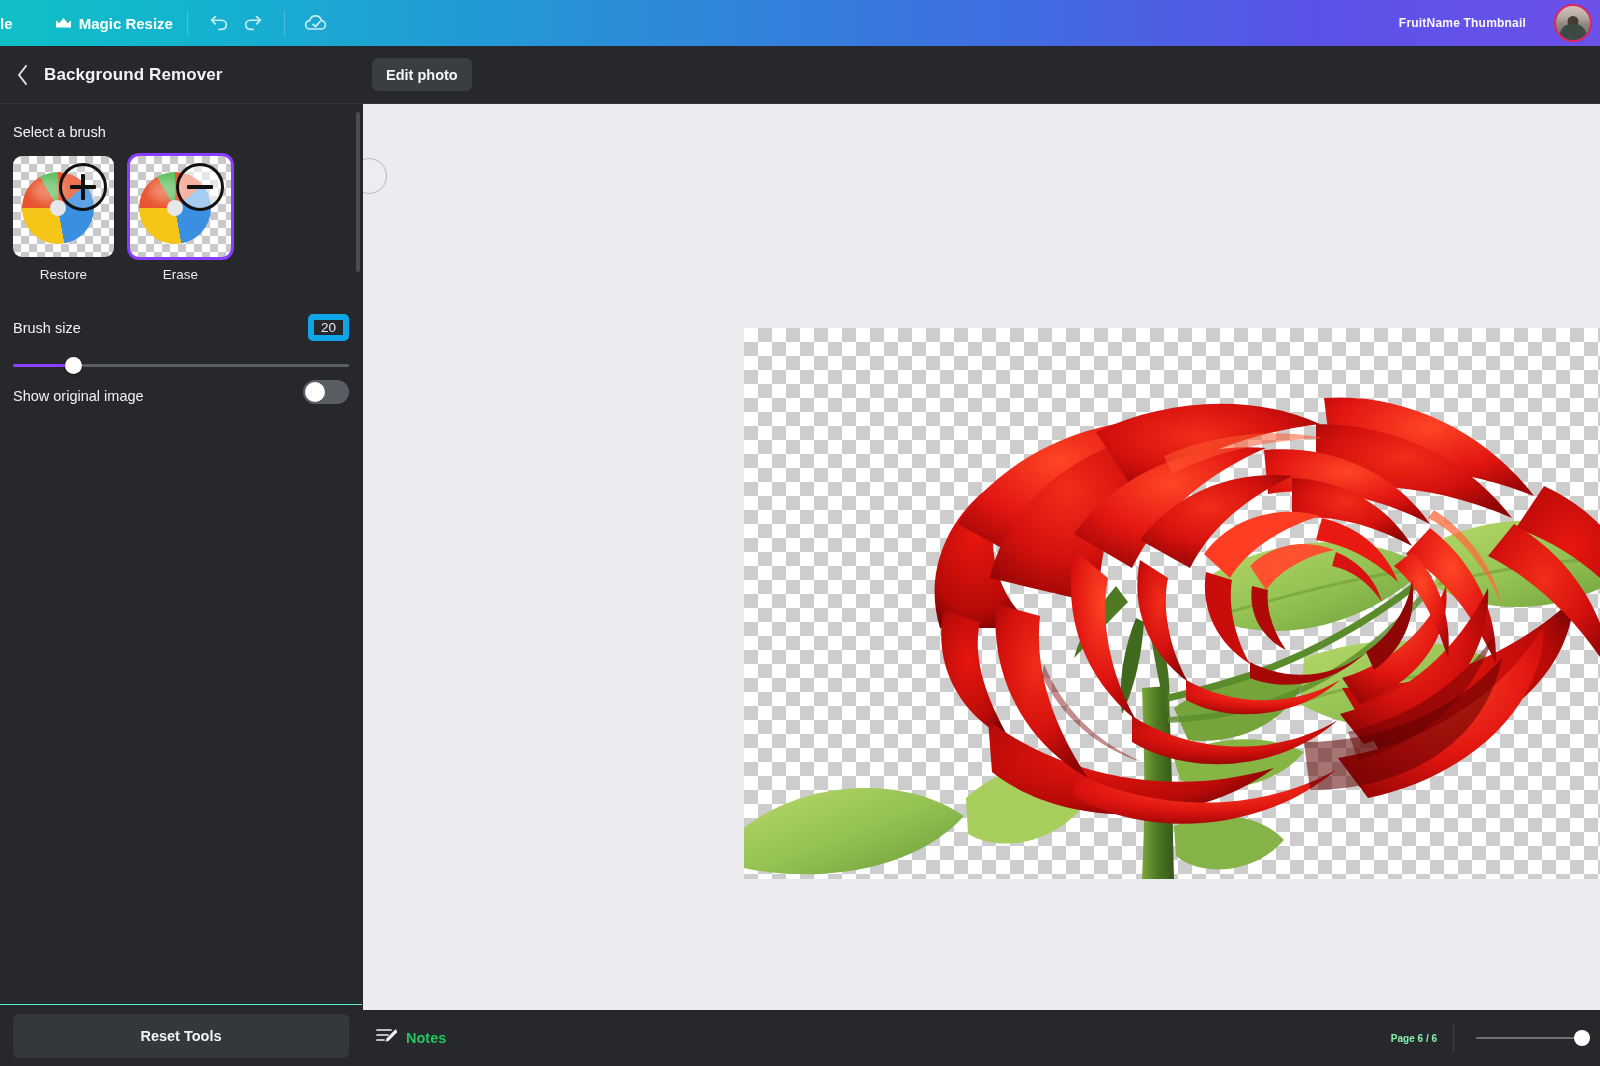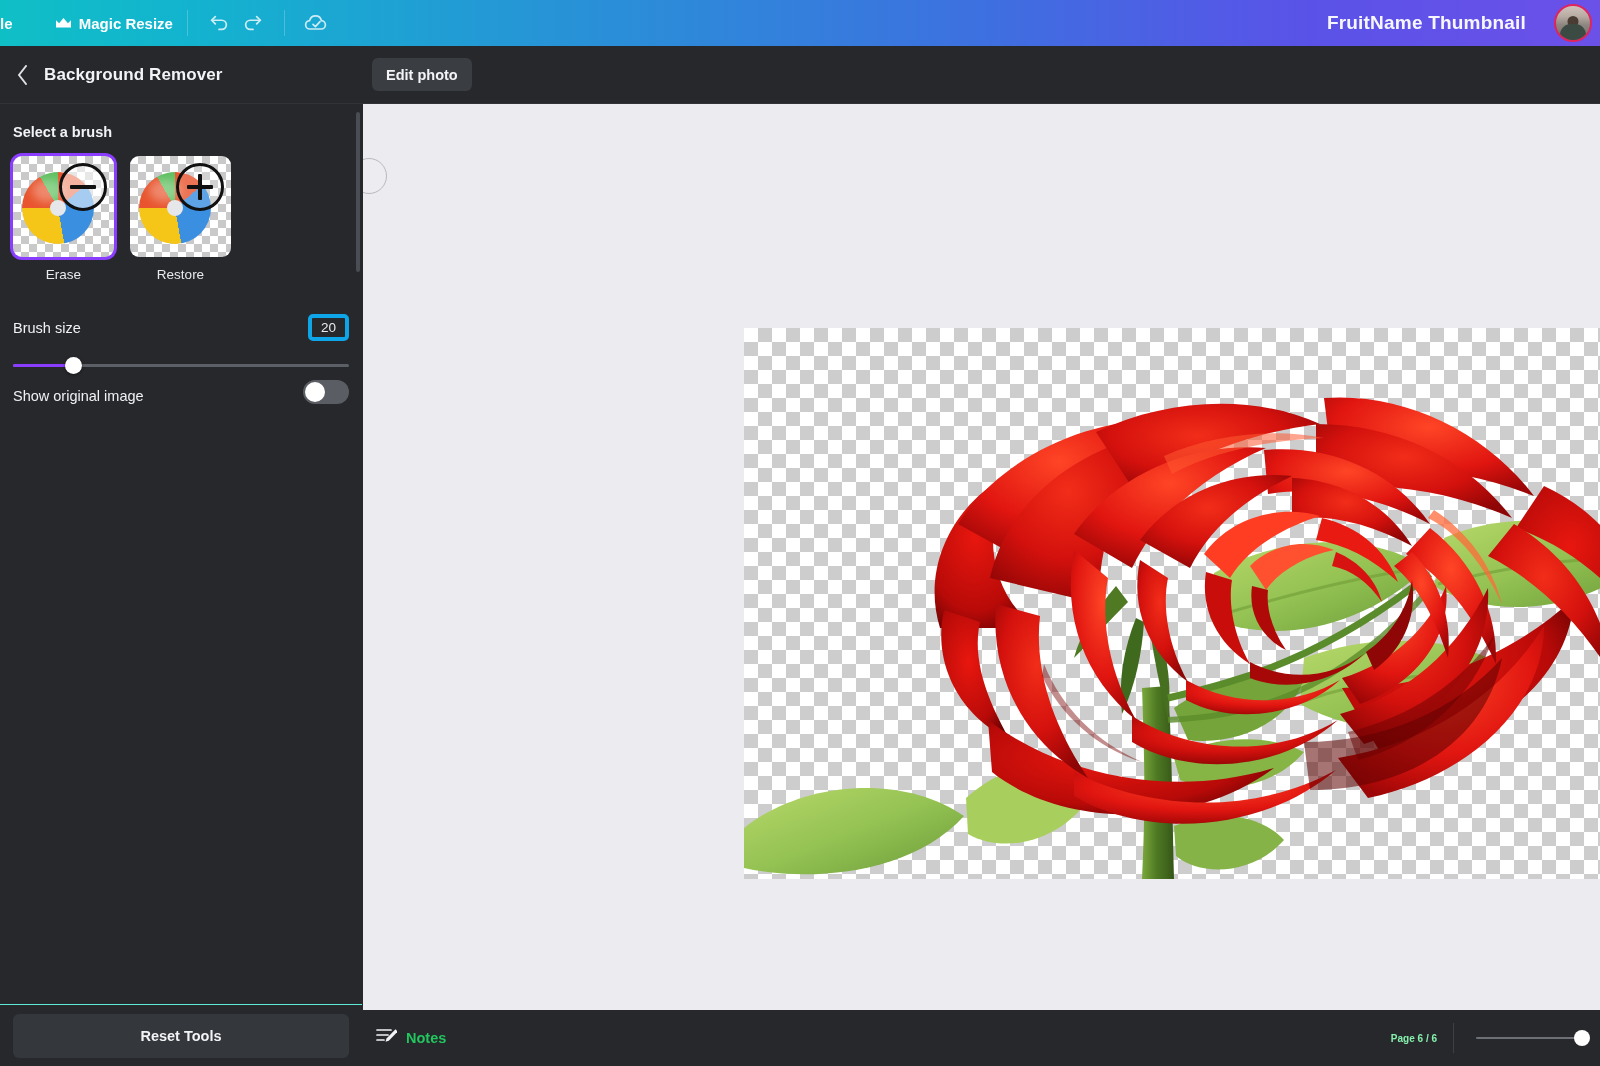--- a/index.html
+++ b/index.html
@@ -24,21 +24,21 @@
   .tb-magic{
     display:flex; align-items:center; gap:7px; margin-left:42px;
     color:#fff; font-size:15px; font-weight:bold;
   }
   .crown{ width:17px; height:13px; display:block; }
   .tb-divider{ width:1px; height:26px; background:rgba(255,255,255,.22); margin:0 14px; }
   .tb-icon{ width:34px; height:34px; display:flex; align-items:center; justify-content:center;
             opacity:.78; }
   .tb-spacer{ flex:1; }
   .tb-title{
-    color:#ffffff; font-size:19px; font-weight:bold; opacity:.95;
+    color:#ffffff; font-size:12px; font-weight:bold; opacity:.95;
     margin-right:28px; letter-spacing:.2px;
   }
   .avatar{
     width:38px; height:38px; border-radius:50%;
     border:2px solid #e0245e; margin-right:8px;
     background:linear-gradient(180deg,#cfc3bb 0%,#b9aca3 30%,#8e8781 55%,#6f6a66 100%);
     overflow:hidden; position:relative; flex:none;
   }
   .avatar .av-head{
     position:absolute; left:50%; top:30%; transform:translateX(-50%);
@@ -56,21 +56,21 @@
   }
   .sb-header{
     height:58px; display:flex; align-items:center; gap:14px;
     padding:0 16px; background:#26282c; border-bottom:1px solid #313339;
     flex:none;
   }
   .back-chev{ width:14px; height:22px; display:block; opacity:.92; cursor:pointer; }
   .sb-header-title{ color:#f2f3f5; font-size:17px; font-weight:bold; letter-spacing:.1px; }
 
   .sb-body{ flex:1; padding:20px 13px 0 13px; overflow:hidden; background:#26282c; position:relative; }
-  .section-label{ color:#f2f3f5; font-size:14.5px; font-weight:bold; margin-bottom:16px; }
+  .section-label{ color:#f2f3f5; font-size:14.5px; font-weight:normal; margin-bottom:16px; }
 
   .brush-row{ display:flex; gap:16px; }
   .brush-cell{ width:101px; }
   .brush-thumb{
     width:101px; height:101px; border-radius:9px; position:relative;
     background-color:#ffffff;
     background-image:
       linear-gradient(45deg,#c9c9c9 25%,transparent 25%,transparent 75%,#c9c9c9 75%),
       linear-gradient(45deg,#c9c9c9 25%,transparent 25%,transparent 75%,#c9c9c9 75%);
     background-size:16px 16px;
@@ -106,21 +106,21 @@
   .badge .bar-h{ width:26px; height:4px; background:#111; border-radius:1px; }
   .badge .bar-v{ position:absolute; width:4px; height:26px; background:#111; border-radius:1px; }
   .brush-label{ text-align:center; color:#e8eaed; font-size:13.5px; margin-top:10px; }
 
   .brush-size-row{
     display:flex; align-items:center; justify-content:space-between;
     margin-top:32px;
   }
   .brush-size-label{ color:#f0f1f4; font-size:14.5px; }
   .size-box{
-    width:41px; height:27px; border:4px solid #0ea5e9; border-radius:5px;
+    width:41px; height:27px; border:6px solid #0ea5e9; border-radius:5px;
     background:#26282c; color:#e9eaee; font-size:13.5px;
     display:flex; align-items:center; justify-content:center;
   }
   .slider-wrap{ margin-top:17px; height:14px; position:relative; }
   .slider-track{
     position:absolute; left:0; right:0; top:6px; height:3px;
     background:#5c5f66; border-radius:2px;
   }
   .slider-fill{
     position:absolute; left:0; top:6px; height:3px; width:18%;
@@ -274,43 +274,43 @@
       <span class="sb-header-title">Background Remover</span>
     </div>
 
     <div class="sb-body">
       <div class="sb-scrollbar"></div>
 
       <div class="section-label">Select a brush</div>
 
       <div class="brush-row">
 
-        <div class="brush-cell selected">
-          <div class="brush-thumb">
-            <div class="ball">
-              <div class="shine"></div>
-            </div>
-            <div class="badge">
-              <div class="bar-h"></div>
-            </div>
-          </div>
-          <div class="brush-label">Erase</div>
-        </div>
-
         <div class="brush-cell">
           <div class="brush-thumb">
             <div class="ball">
               <div class="shine"></div>
             </div>
             <div class="badge plus">
               <div class="bar-h"></div>
               <div class="bar-v"></div>
             </div>
           </div>
           <div class="brush-label">Restore</div>
+        </div>
+
+        <div class="brush-cell selected">
+          <div class="brush-thumb">
+            <div class="ball">
+              <div class="shine"></div>
+            </div>
+            <div class="badge">
+              <div class="bar-h"></div>
+            </div>
+          </div>
+          <div class="brush-label">Erase</div>
         </div>
 
       </div>
 
       <div class="brush-size-row">
         <span class="brush-size-label">Brush size</span>
         <span class="size-box">20</span>
       </div>
 
       <div class="slider-wrap">

